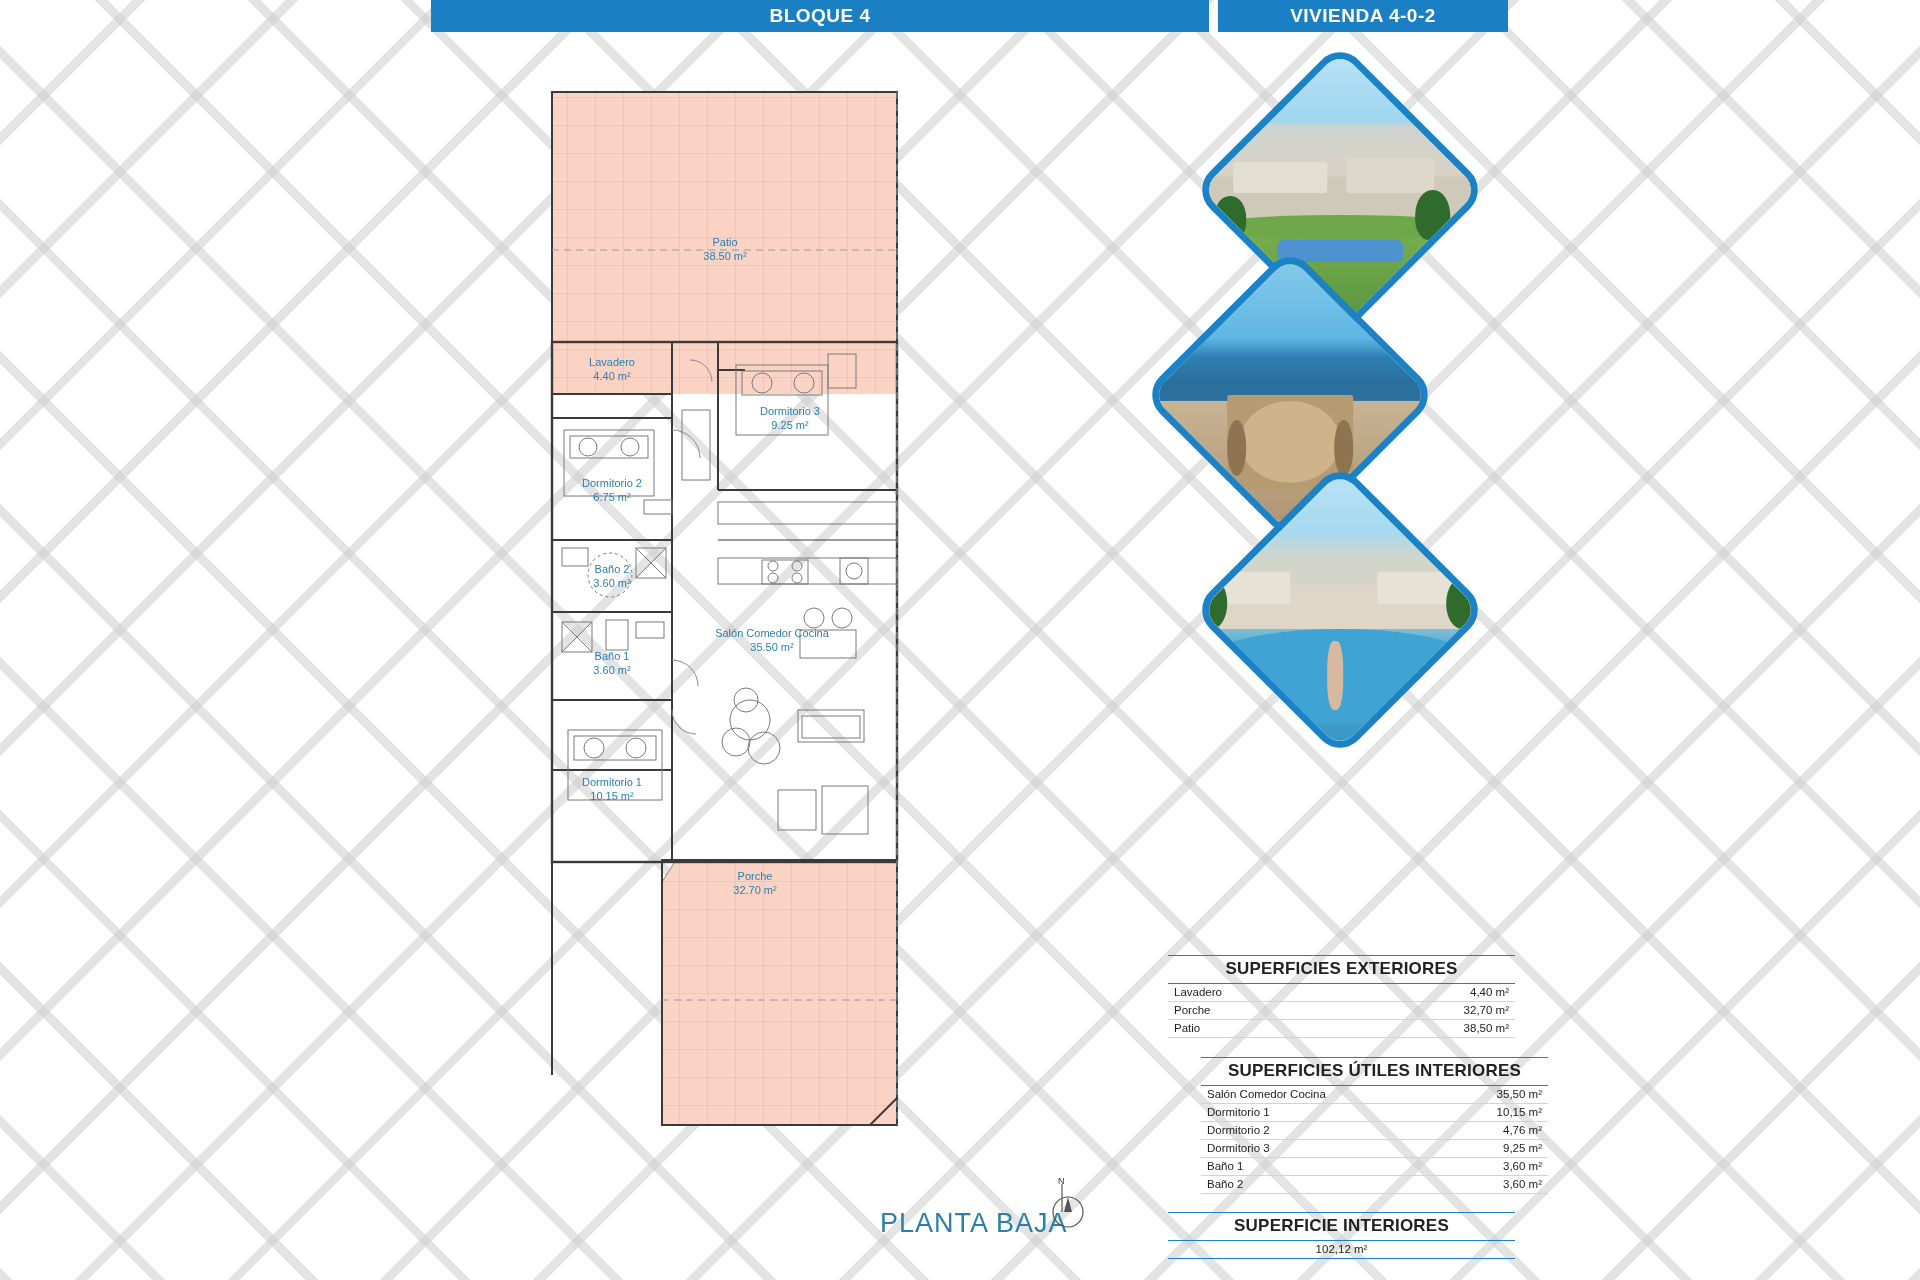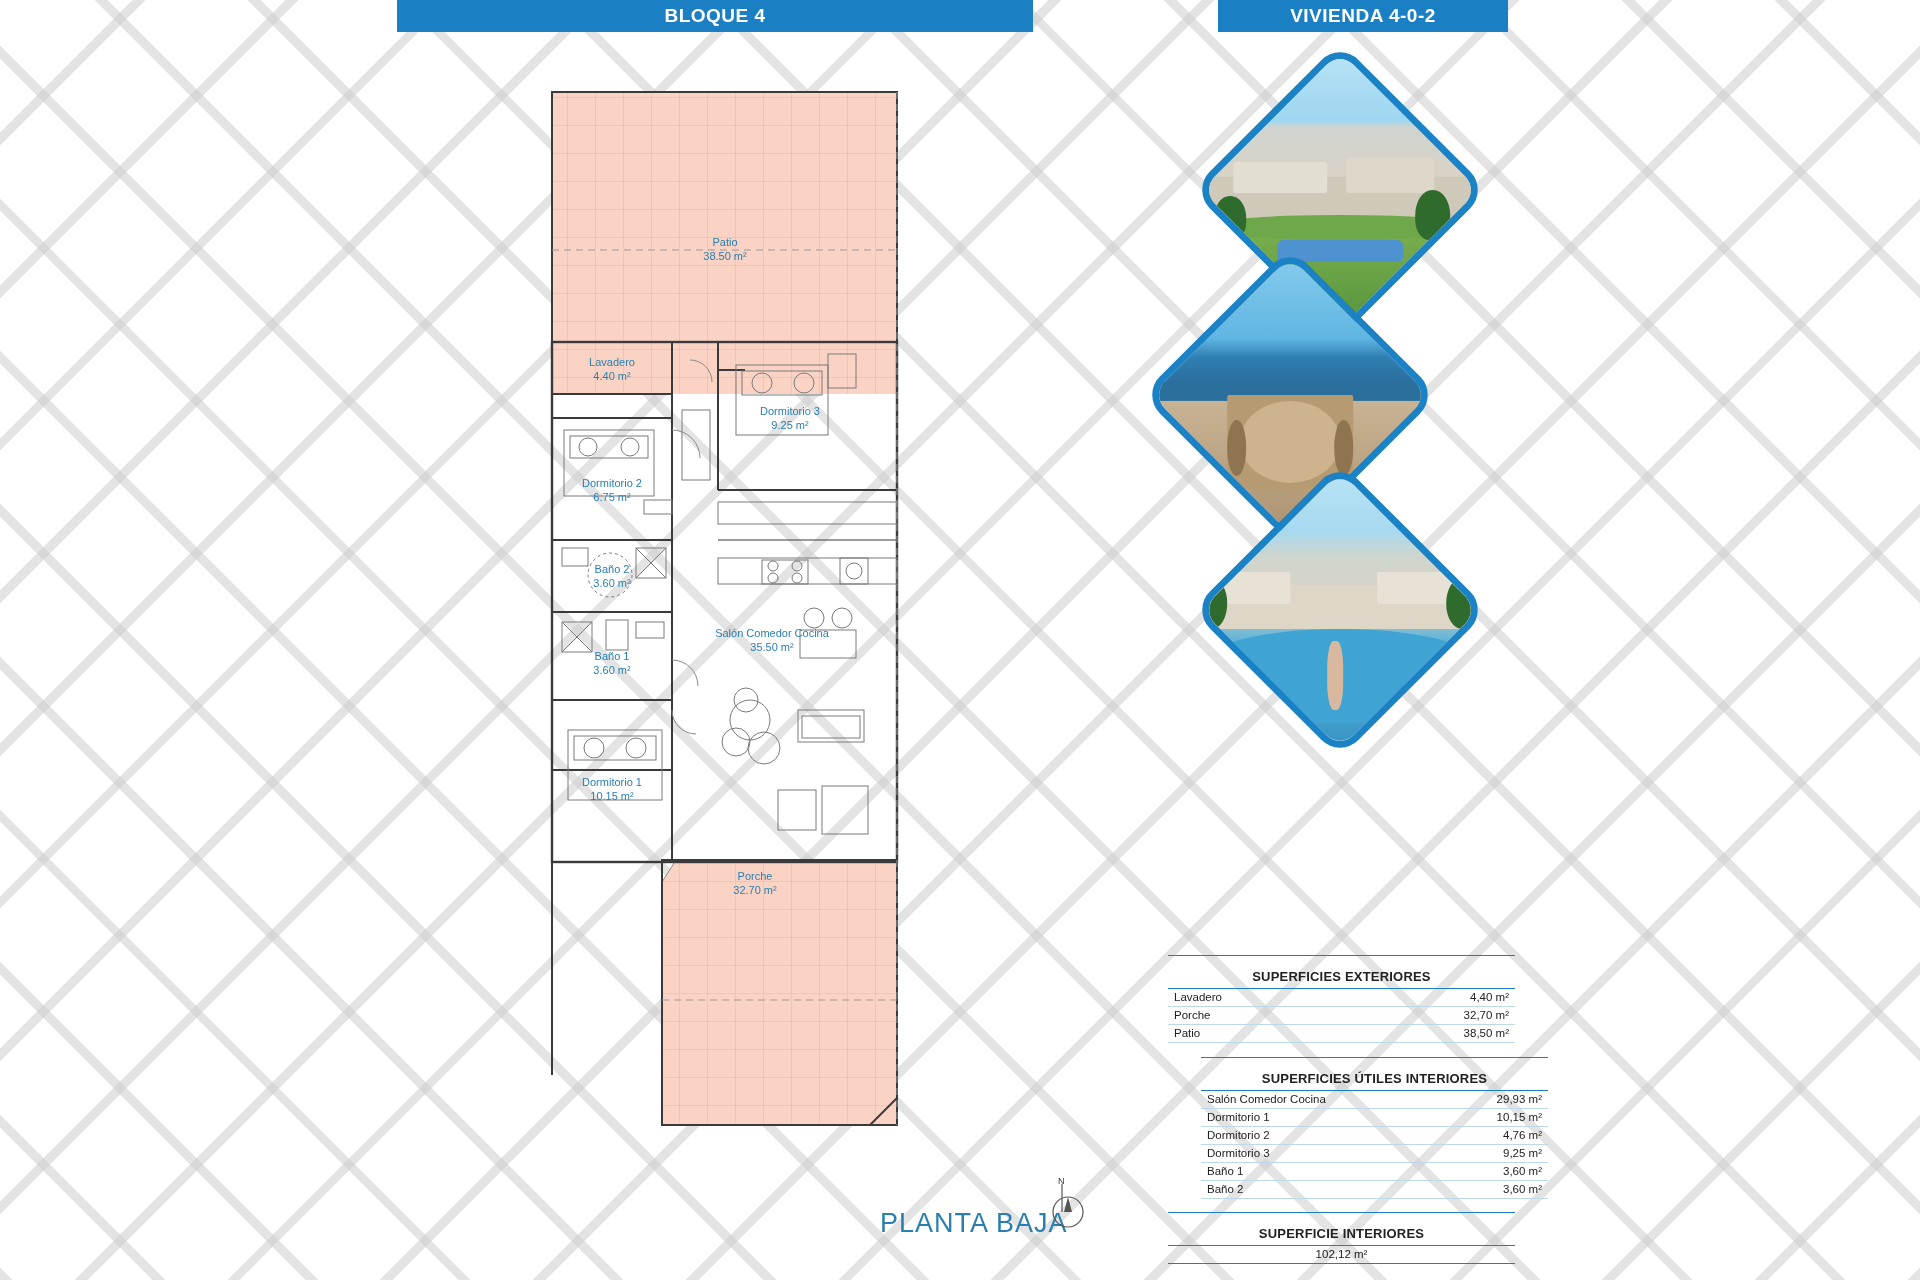--- a/index.html
+++ b/index.html
@@ -18,21 +18,21 @@
     z-index:0;
   }
   .sheet{position:absolute;left:0;top:0;width:1920px;height:1280px;z-index:2;}
 
   
   .hdr{
     position:absolute;top:0;height:32px;background:#1b7fc4;color:#fff;
     display:flex;align-items:center;justify-content:center;
     font-weight:bold;font-size:19px;letter-spacing:.5px;
   }
-  .hdr-left{left:397px;width:636px;}
+  .hdr-left{left:431px;width:778px;}
   .hdr-right{left:1218px;width:290px;}
 
   
   .plan{position:absolute;left:540px;top:70px;width:470px;height:1130px;}
   .plan svg{display:block;}
 
   
   .render{
     position:absolute;width:210px;height:210px;
     transform:rotate(45deg);
@@ -52,22 +52,22 @@
       linear-gradient(#bfe6f7 0%, #9fd6f0 28%, #cfd4cf 30%, #d9d2c6 45%, #7fb24f 58%, #4f8f3c 100%);}
   .ph2{background:
       linear-gradient(#8fd0ef 0%,#5fb6e2 32%,#2f7fb2 38%,#2a6f9e 46%,#c8b394 52%,#a98f6c 100%);}
   .ph3{background:
       linear-gradient(#bfe6f7 0%,#a7d9f0 25%,#cfd6cd 33%,#d9d2c4 46%,#5fb4d8 60%,#2f8fc0 100%);}
   .blob{position:absolute;border-radius:50%;}
 
   
   .tbl{position:absolute;width:347px;font-size:11.5px;color:#222;}
   .tbl .thead{
-    text-align:center;font-weight:bold;font-size:13px;color:#222;
-    padding:13px 0 4px;border-top:1.6px solid #1b7fc4;border-bottom:1.6px solid #1b7fc4;
+    text-align:center;font-weight:bold;font-size:17px;color:#222;
+    padding:3px 0 4px;border-top:1.6px solid #1b7fc4;border-bottom:1.6px solid #1b7fc4;
     letter-spacing:.2px;
   }
   .tbl .row{
     display:flex;justify-content:space-between;
     padding:2px 6px 3px 6px;border-bottom:1px solid #bcd9ea;
   }
   .tbl .row .v{color:#222;}
   .t1{left:1168px;top:955px;}
   .t2{left:1168px;top:1057px;margin-left:33px;}
   .t3{left:1168px;top:1212px;}
@@ -283,21 +283,21 @@
     <div class="row">
       <span class="l">Patio</span>
       <span class="v">38,50 m²</span>
     </div>
   </div>
 
   <div class="tbl t2">
     <div class="thead">SUPERFICIES ÚTILES INTERIORES</div>
     <div class="row">
       <span class="l">Salón Comedor Cocina</span>
-      <span class="v">29,93 m²</span>
+      <span class="v">35,50 m²</span>
     </div>
     <div class="row">
       <span class="l">Dormitorio 1</span>
       <span class="v">10,15 m²</span>
     </div>
     <div class="row">
       <span class="l">Dormitorio 2</span>
       <span class="v">4,76 m²</span>
     </div>
     <div class="row">

